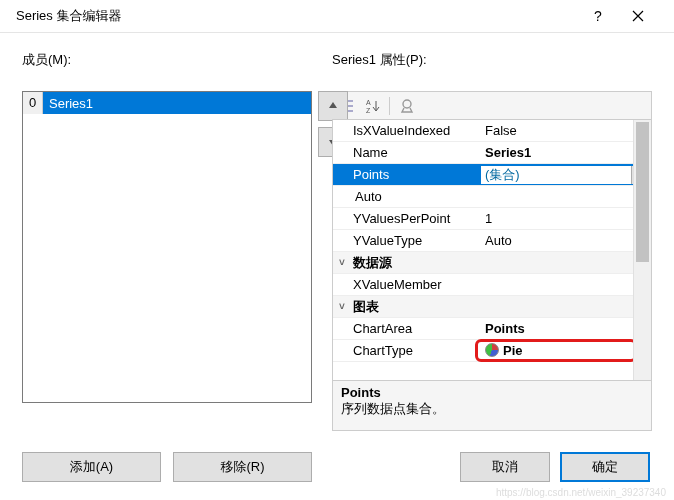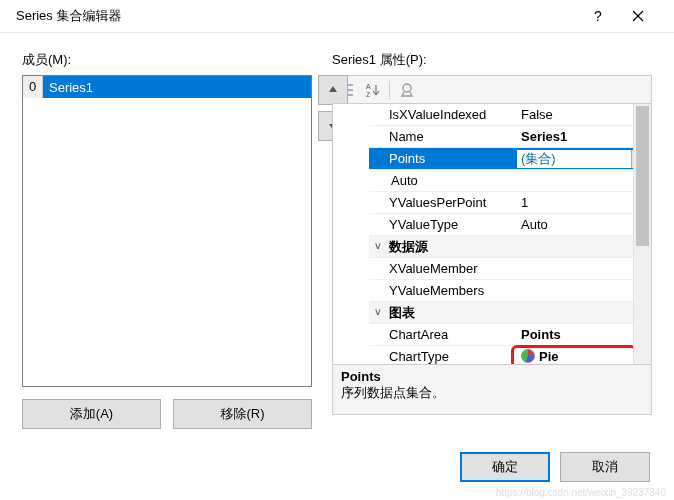--- a/index.html
+++ b/index.html
@@ -28,21 +28,21 @@
     font-size: 14px;
   }
   .titlebar .close-btn svg { width: 12px; height: 12px; }
   .content {
     display: flex;
     padding: 18px 22px 8px 22px;
     gap: 20px;
   }
   .left-panel { width: 290px; }
   .right-panel { flex: 1; }
-  .panel-label { margin-bottom: 6px; }
+  .panel-label { margin-bottom: 22px; }
   .members-box {
     border: 1px solid #7a7a7a;
     height: 312px;
     background: #fff;
     position: relative;
   }
   .member-item {
     height: 22px;
     display: flex;
     align-items: center;
@@ -80,21 +80,21 @@
     gap: 12px;
     margin-top: 12px;
   }
   .btn {
     height: 30px;
     border: 1px solid #adadad;
     background: #e1e1e1;
     display: flex; align-items: center; justify-content: center;
     padding: 0 8px;
   }
-  .bottom-buttons .btn { flex: 1; }
+  .bottom-buttons .btn { flex: 1; margin-top: 37px; }
   .prop-toolbar {
     height: 28px;
     border: 1px solid #ccc;
     border-bottom: none;
     background: #f5f5f5;
     display: flex;
     align-items: center;
     padding: 0 4px;
     gap: 8px;
   }
@@ -116,21 +116,20 @@
   }
   .prop-scroll .thumb {
     position:absolute; left:2px; right:2px; top:2px; height:140px;
     background:#c2c2c2;
   }
   .prop-row {
     height: 22px;
     display: flex;
     align-items: center;
     border-bottom: 1px solid #eee;
-    margin-left: 36px;
   }
   .prop-expand { width: 18px; text-align:center; color:#666; font-size:10px; }
   .prop-indent { width: 18px; }
   .prop-name { width: 130px; padding-left: 2px; }
   .prop-value { flex: 1; padding-left: 4px; position:relative; padding-right:20px; }
   .prop-row.selected { background: #0078d7; color: #fff; }
   .prop-row.selected .prop-value { background: #fff; color: #0369a1; }
   .prop-row.category { background: #f5f5f5; font-weight: bold; }
   .prop-row.category .prop-name { width: auto; }
   .bold { font-weight: bold; }
@@ -277,25 +276,20 @@
         </div>
         <div class="prop-row category">
           <div class="prop-expand">˅</div>
           <div class="prop-name">数据源</div>
         </div>
         <div class="prop-row">
           <div class="prop-indent"></div>
           <div class="prop-name">XValueMember</div>
           <div class="prop-value"><span></span></div>
         </div>
-        <div class="prop-row">
-          <div class="prop-indent"></div>
-          <div class="prop-name">YValueMembers</div>
-          <div class="prop-value"><span></span></div>
-        </div>
         <div class="prop-row category">
           <div class="prop-expand">˅</div>
           <div class="prop-name">图表</div>
         </div>
         <div class="prop-row">
           <div class="prop-indent"></div>
           <div class="prop-name">ChartArea</div>
           <div class="prop-value bold"><span>Points</span></div>
         </div>
         <div class="prop-row">
@@ -308,17 +302,17 @@
         </div>
     </div>
     <div class="desc-box">
       <div class="desc-title">Points</div>
       <div>序列数据点集合。</div>
     </div>
   </div>
 </div>
 
 <div class="footer">
+  <div class="btn">取消</div>
   <div class="btn primary">确定</div>
-  <div class="btn">取消</div>
 </div>
 
 <div class="watermark">https://blog.csdn.net/weixin_39237340</div>
 
 </body></html>

